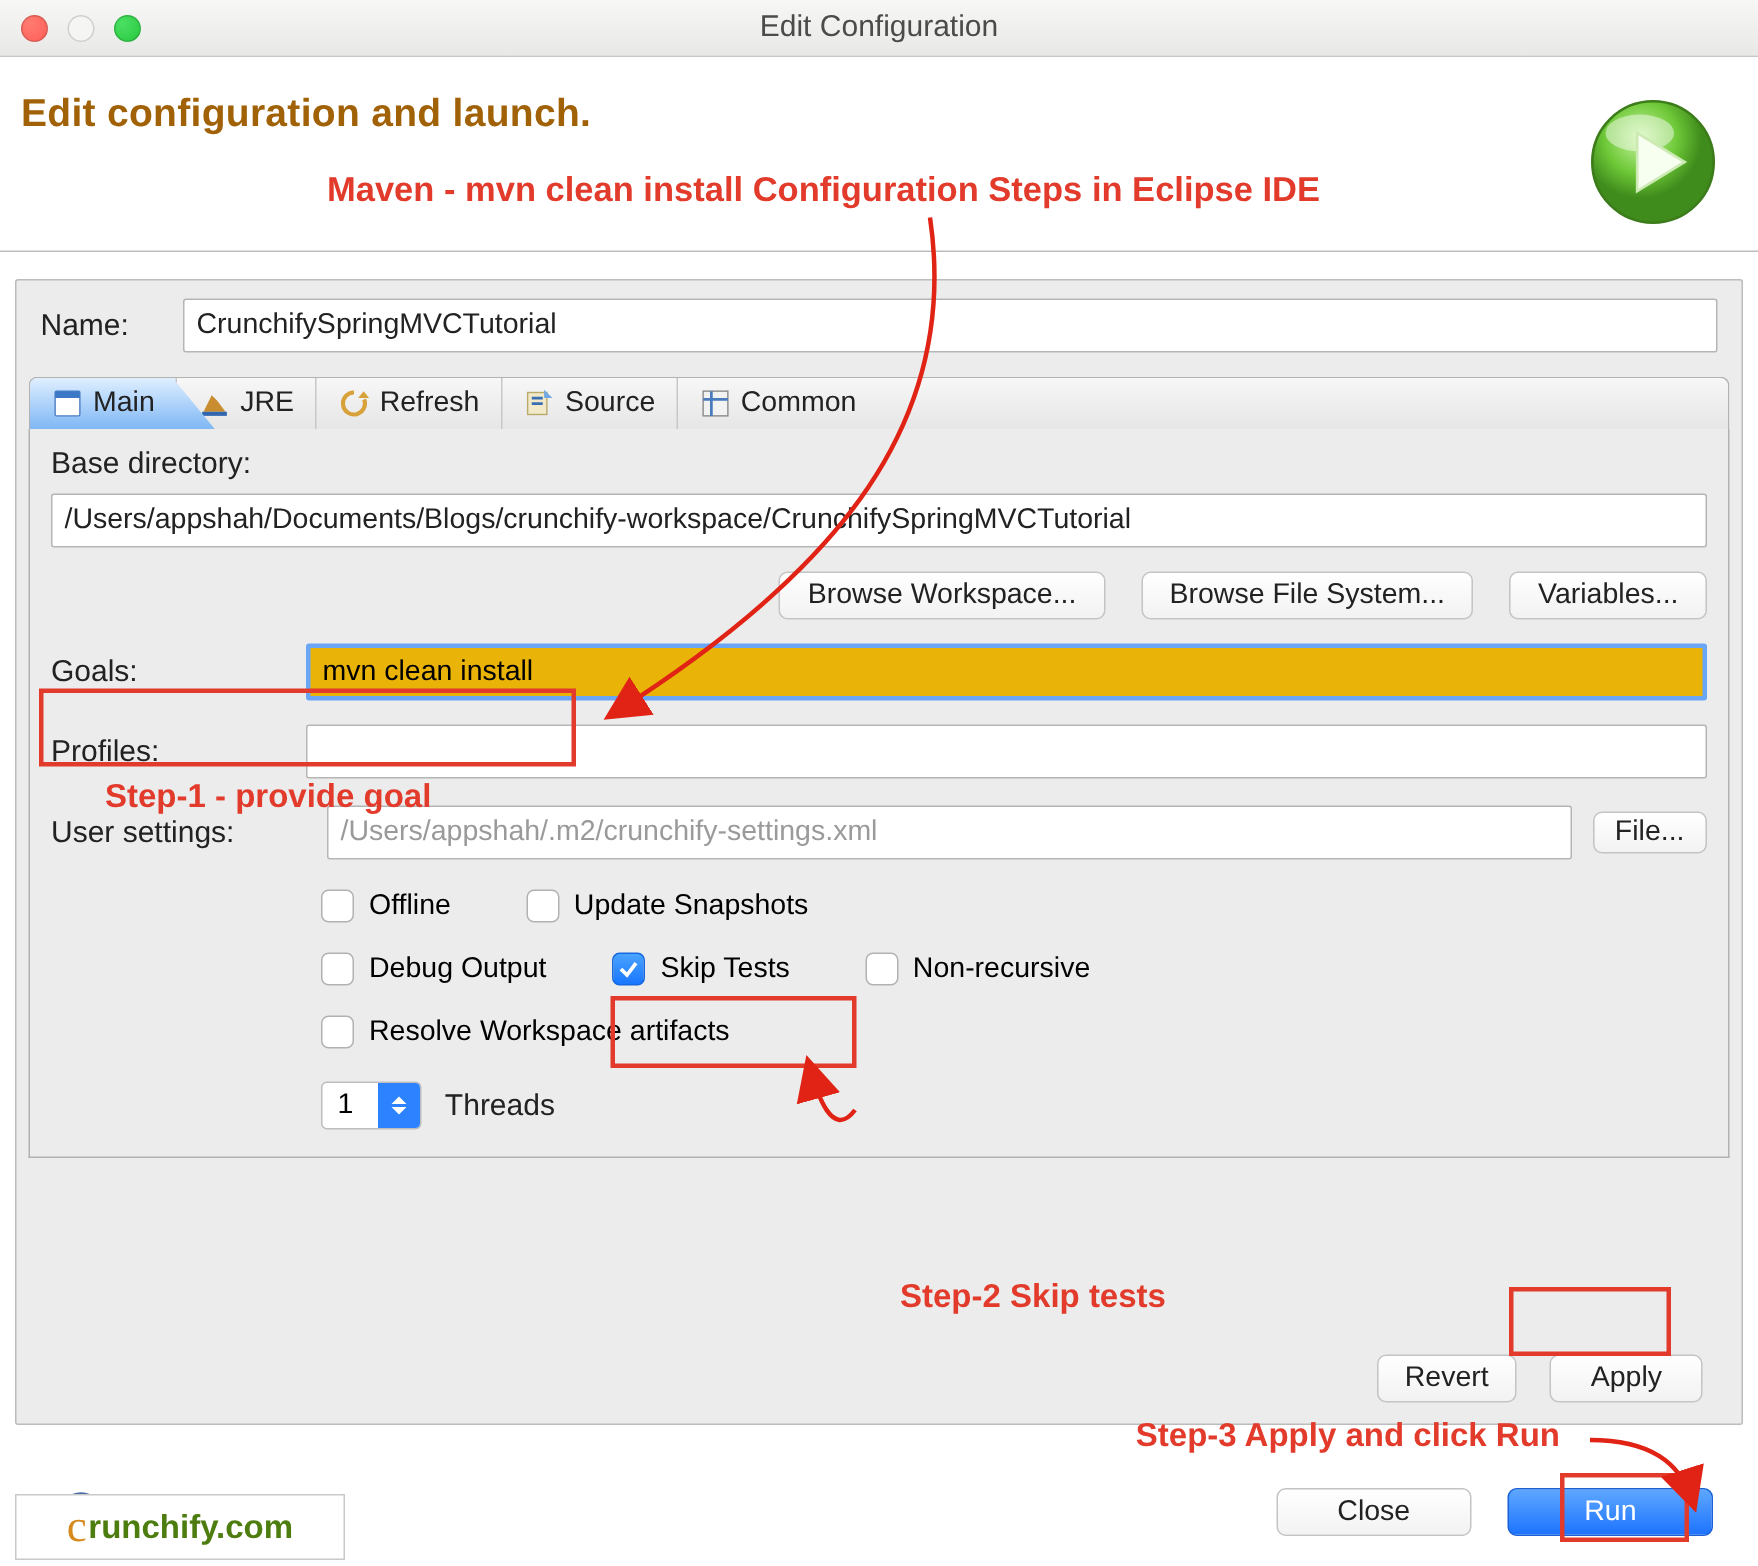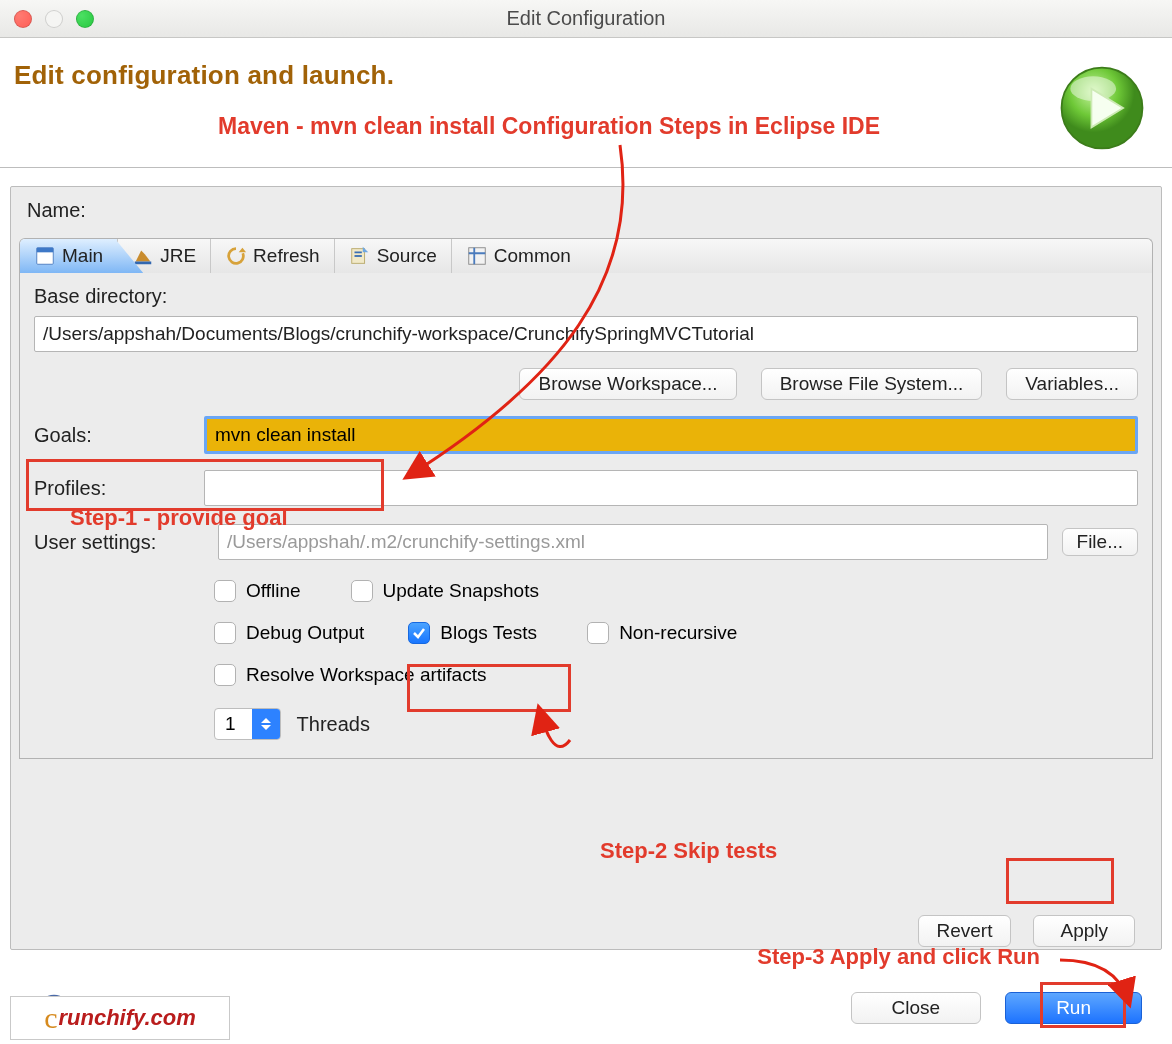--- a/index.html
+++ b/index.html
@@ -76,30 +76,30 @@
   .cbx svg { display: none; }
 
   .threads { display: flex; align-items: center; margin-left: 180px; margin-top: 22px; gap: 16px; }
   .sel { display: inline-flex; align-items: center; border: 1px solid #bdbdbd; background: #fff; border-radius: 4px; height: 32px; overflow: hidden; }
   .sel .val { padding: 0 16px 0 10px; font-size: 19px; }
   .sel .caret { width: 28px; height: 100%; background: #2d82ff; display: flex; flex-direction: column; align-items: center; justify-content: center; gap: 2px; }
   .sel .caret span { width: 0; height: 0; border-left: 5px solid transparent; border-right: 5px solid transparent; }
   .sel .caret .up { border-bottom: 5px solid #fff; }
   .sel .caret .dn { border-top: 5px solid #fff; }
 
-  .bottom-right { position: absolute; right: 26px; bottom: 2px; display: flex; gap: 22px; }
+  .bottom-right { position: absolute; right: 26px; bottom: 14px; display: flex; gap: 22px; }
 
   
   .dlg-bottom { position: absolute; left: 0; right: 0; bottom: 0; height: 72px; background: #fff; display: flex; align-items: center; justify-content: flex-end; padding-right: 30px; gap: 24px; }
   .help { position: absolute; left: 38px; bottom: 18px; width: 32px; height: 32px; }
 
   
   .logo { position: absolute; left: 10px; bottom: 4px; width: 220px; height: 44px; background: #fff; border: 1px solid #c9c9c9; display: flex; align-items: center; justify-content: center; font-size: 22px; }
   .logo .c { font-family: "Brush Script MT", cursive; color: #d68a1e; font-size: 30px; margin-right: 1px; }
-  .logo .rest { font-weight: 700; font-style: italic; color: #b91c1c; }
+  .logo .rest { font-weight: 700; color: #4d7c0f; }
 
   
   .svg-overlay { position: absolute; inset: 0; pointer-events: none; }
 </style>
 </head>
 <body>
 
 <div class="titlebar">
   <div class="traffic">
     <span class="tl-red"></span>
@@ -123,20 +123,21 @@
     <ellipse cx="40" cy="28" rx="26" ry="14" fill="rgba(255,255,255,.45)"></ellipse>
     <polygon points="38,28 38,72 74,50" fill="#f6fff0" stroke="#cdeab5" stroke-width="2"></polygon>
   </svg>
 </div>
 
 <div class="ann ann1">Maven - mvn clean install Configuration Steps in Eclipse IDE</div>
 
 <div class="content">
   <div class="row name-row">
     <span class="lbl">Name:</span>
+    <input class="input" value="CrunchifySpringMVCTutorial" style="">
   </div>
 
   <div class="tabs">
     <div class="tab active">
       <svg class="tabicon" viewBox="0 0 24 24">
           <rect x="3" y="3" width="18" height="18" rx="1" fill="#fff" stroke="#4b7cc0"></rect>
           <rect x="3" y="3" width="18" height="5" fill="#3d78c7"></rect>
         </svg>
       <span>Main</span>
     </div>
@@ -214,21 +215,21 @@
       <label class="check">
           <span class="cbx"></span>
           <span>Debug Output</span>
         </label>
       <label class="check" style="margin-left:-6px;">
           <span class="cbx checked">
             <svg width="14" height="14">
               <path d="M2 7 L6 11 L12 3" stroke="#fff" stroke-width="2.5" fill="none"></path>
             </svg>
           </span>
-          <span>Blogs Tests</span>
+          <span>Skip Tests</span>
         </label>
       <label class="check">
           <span class="cbx"></span>
           <span>Non-recursive</span>
         </label>
     </div>
     <div class="check-row">
       <label class="check">
           <span class="cbx"></span>
           <span>Resolve Workspace artifacts</span>

